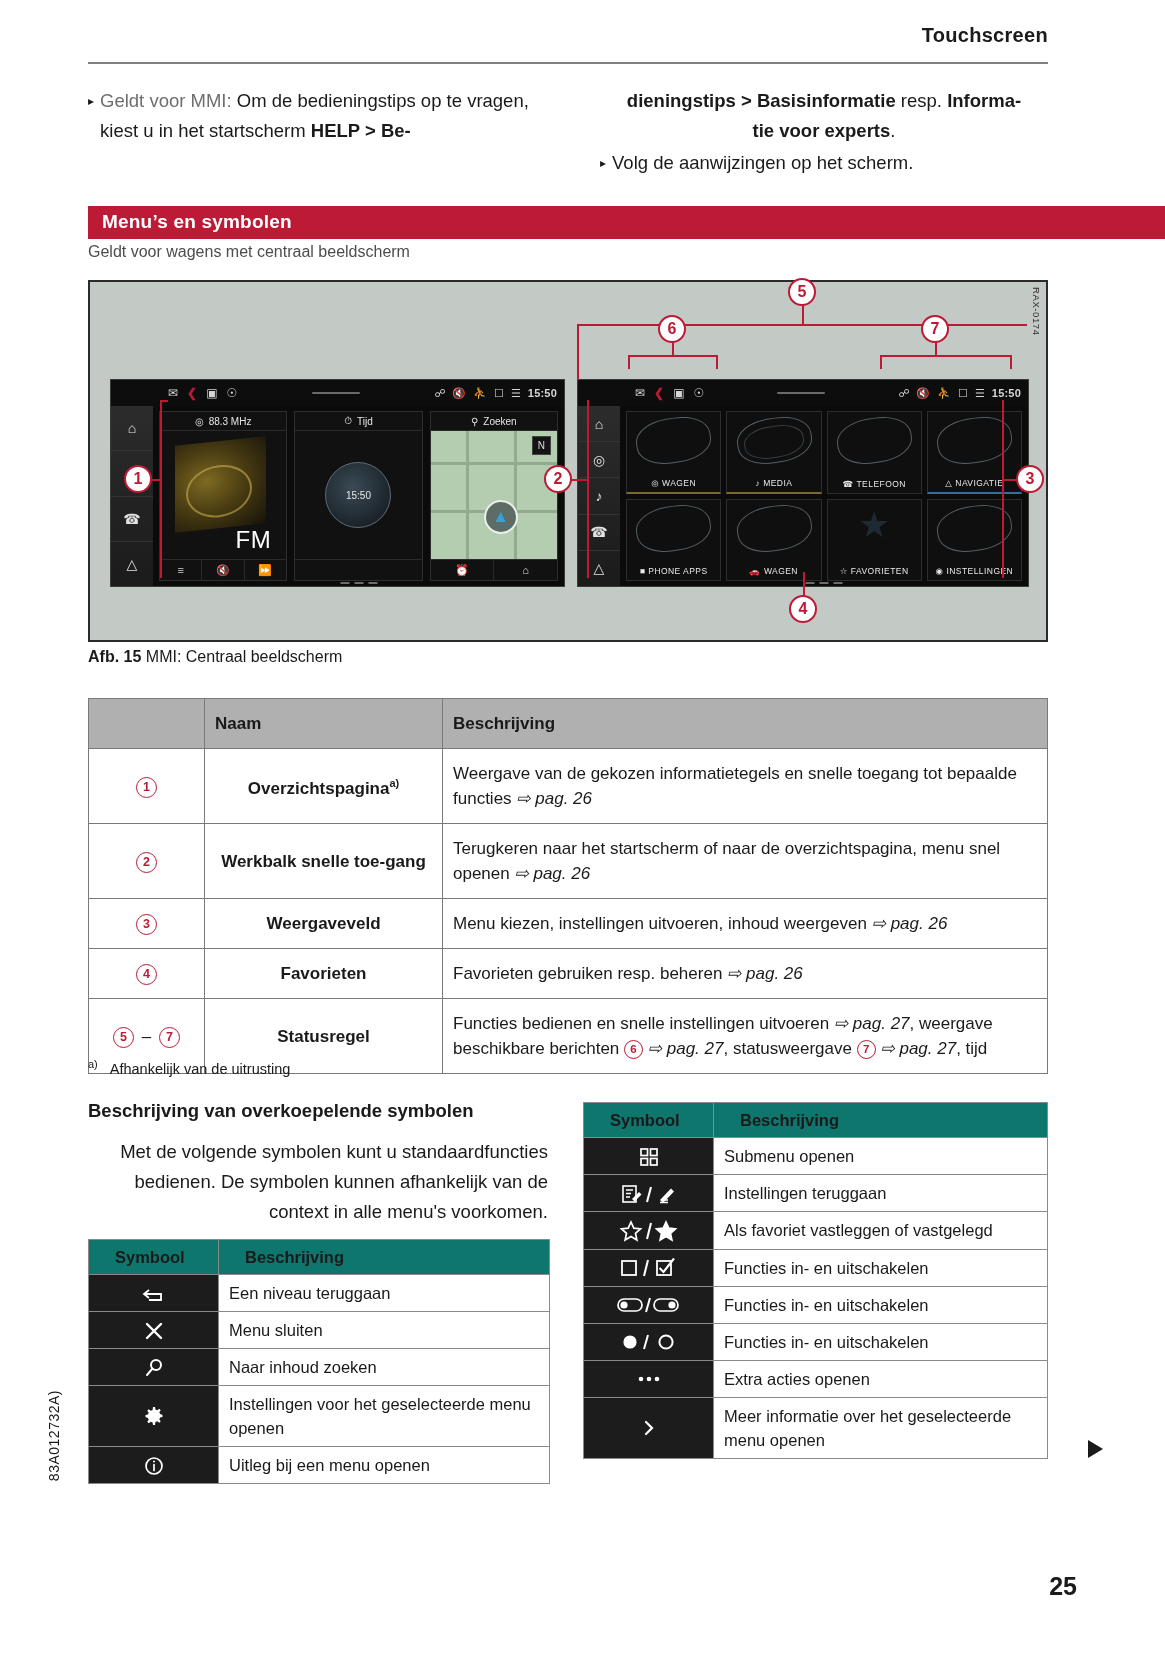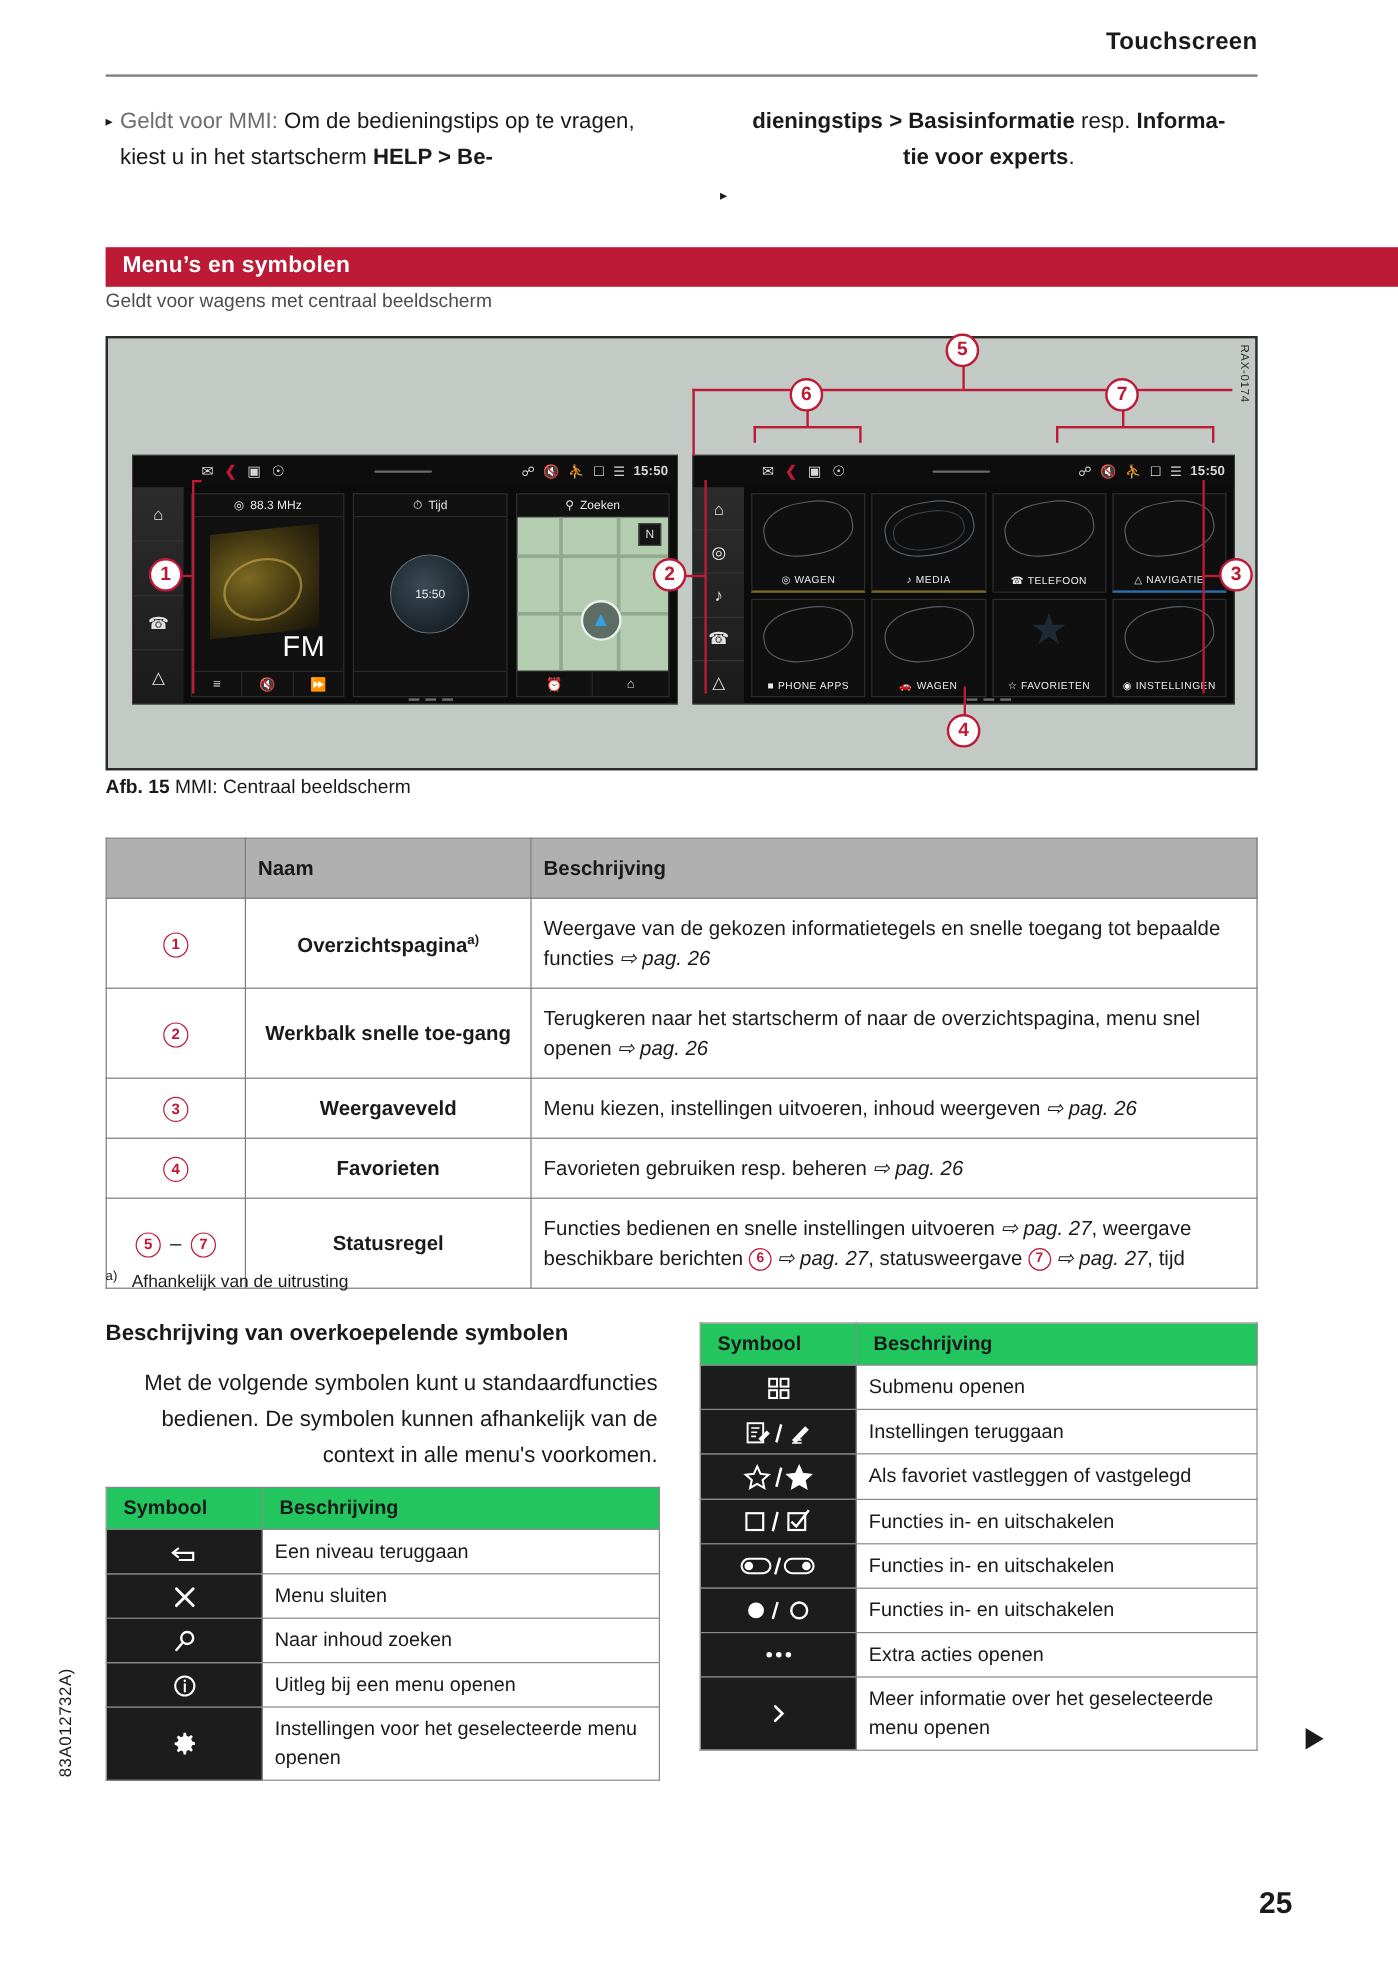--- a/index.html
+++ b/index.html
@@ -239,22 +239,22 @@
   #sym-intro {
     position:absolute; left:88px; top:1137px; width:460px;
     font-size:18.5px; line-height:30px;text-align:right;
   }
 
   table.symtab { border-collapse:collapse; table-layout:fixed; }
   table.symtab th, table.symtab td {
     border:1px solid #8a8a8a; font-size:16.5px; line-height:24px;
   }
   table.symtab thead th {
-    background:#22c55e; font-weight:bold; text-align:left;
-    padding:5px 14px; height:31px;
+    background:#0f766e; font-weight:bold; text-align:left;
+    padding:5px 26px; height:31px;
   }
   table.symtab td.sym {
     background:#1c1c1c; color:#ffffff; text-align:center;
     font-size:17px; padding:6px 4px;
   }
   table.symtab td.desc { padding:6px 10px; background:#fff; }
 
   #symtab-left  { position:absolute; left:88px;  top:1239px; width:462px; }
   #symtab-right { position:absolute; left:583px; top:1102px; width:465px; }
   #symtab-left col.s1, #symtab-right col.s1 { width:130px; }
@@ -292,20 +292,21 @@
   </div>
 </div>
 
 <div class="col-right">
   <div class="para" style="margin-left:0;text-align:center;">
     <span class="b">dieningstips</span><span class="b"> &gt; </span><span class="b">Basisinformatie</span><span> resp. </span><span class="b">Informa-</span><br>
     <span class="b">tie voor experts</span><span>.</span>
   </div>
   <div class="bullet-row" style="margin-top:2px;">
     <span class="tri">▸</span>
+    <div class="para">Volg de aanwijzingen op het scherm.</div>
   </div>
 </div>
 
 <div id="section-banner">
   <span>Menu’s en symbolen</span>
 </div>
 <div id="section-subtitle">Geldt voor wagens met centraal beeldscherm</div>
 
 <div id="figure-box">
   <div id="rax-code">RAX-0174</div>
@@ -643,36 +644,36 @@
       <td class="sym">
         <svg class="sym-svg" width="20" height="20" viewBox="0 0 20 20" stroke="#fff" stroke-width="2" fill="none" stroke-linecap="round">
           <circle cx="12" cy="7" r="5"></circle>
             <path d="M8.5 10.5 L3 17"></path>
         </svg>
       </td>
       <td class="desc">Naar inhoud zoeken</td>
     </tr>
     <tr>
       <td class="sym">
+        <svg class="sym-svg" width="22" height="22" viewBox="0 0 22 22" fill="#fff">
+          <path d="M11 7.2a3.8 3.8 0 100 7.6 3.8 3.8 0 000-7.6zm0 1.9a1.9 1.9 0 110 3.8 1.9 1.9 0 010-3.8z"></path>
+          <path d="M10 1h2l.4 2.4 1.9.8 2-1.4 1.4 1.4-1.4 2 .8 1.9L19.5 9v2l-2.4.4-.8 1.9 1.4 2-1.4 1.4-2-1.4-1.9.8L12 19h-2l-.4-2.4-1.9-.8-2 1.4-1.4-1.4 1.4-2-.8-1.9L2.5 11V9l2.4-.4.8-1.9-1.4-2L5.7 3.3l2 1.4 1.9-.8z"></path>
+        </svg>
+      </td>
+      <td class="desc">Instellingen voor het geselecteerde menu openen</td>
+    </tr>
+    <tr>
+      <td class="sym">
         <svg class="sym-svg" width="20" height="20" viewBox="0 0 20 20" stroke="#fff" stroke-width="1.7" fill="none">
           <circle cx="10" cy="10" r="8"></circle>
             <path d="M10 8.5 V14.5" stroke-linecap="round"></path>
             <circle cx="10" cy="5.6" r="1" fill="#fff" stroke="none"></circle>
         </svg>
       </td>
       <td class="desc">Uitleg bij een menu openen</td>
-    </tr>
-    <tr>
-      <td class="sym">
-        <svg class="sym-svg" width="22" height="22" viewBox="0 0 22 22" fill="#fff">
-          <path d="M11 7.2a3.8 3.8 0 100 7.6 3.8 3.8 0 000-7.6zm0 1.9a1.9 1.9 0 110 3.8 1.9 1.9 0 010-3.8z"></path>
-          <path d="M10 1h2l.4 2.4 1.9.8 2-1.4 1.4 1.4-1.4 2 .8 1.9L19.5 9v2l-2.4.4-.8 1.9 1.4 2-1.4 1.4-2-1.4-1.9.8L12 19h-2l-.4-2.4-1.9-.8-2 1.4-1.4-1.4 1.4-2-.8-1.9L2.5 11V9l2.4-.4.8-1.9-1.4-2L5.7 3.3l2 1.4 1.9-.8z"></path>
-        </svg>
-      </td>
-      <td class="desc">Instellingen voor het geselecteerde menu openen</td>
     </tr>
   </tbody>
 </table>
 
 <table class="symtab" id="symtab-right">
   <colgroup>
       <col class="s1">
       <col>
     </colgroup>
   <thead>

